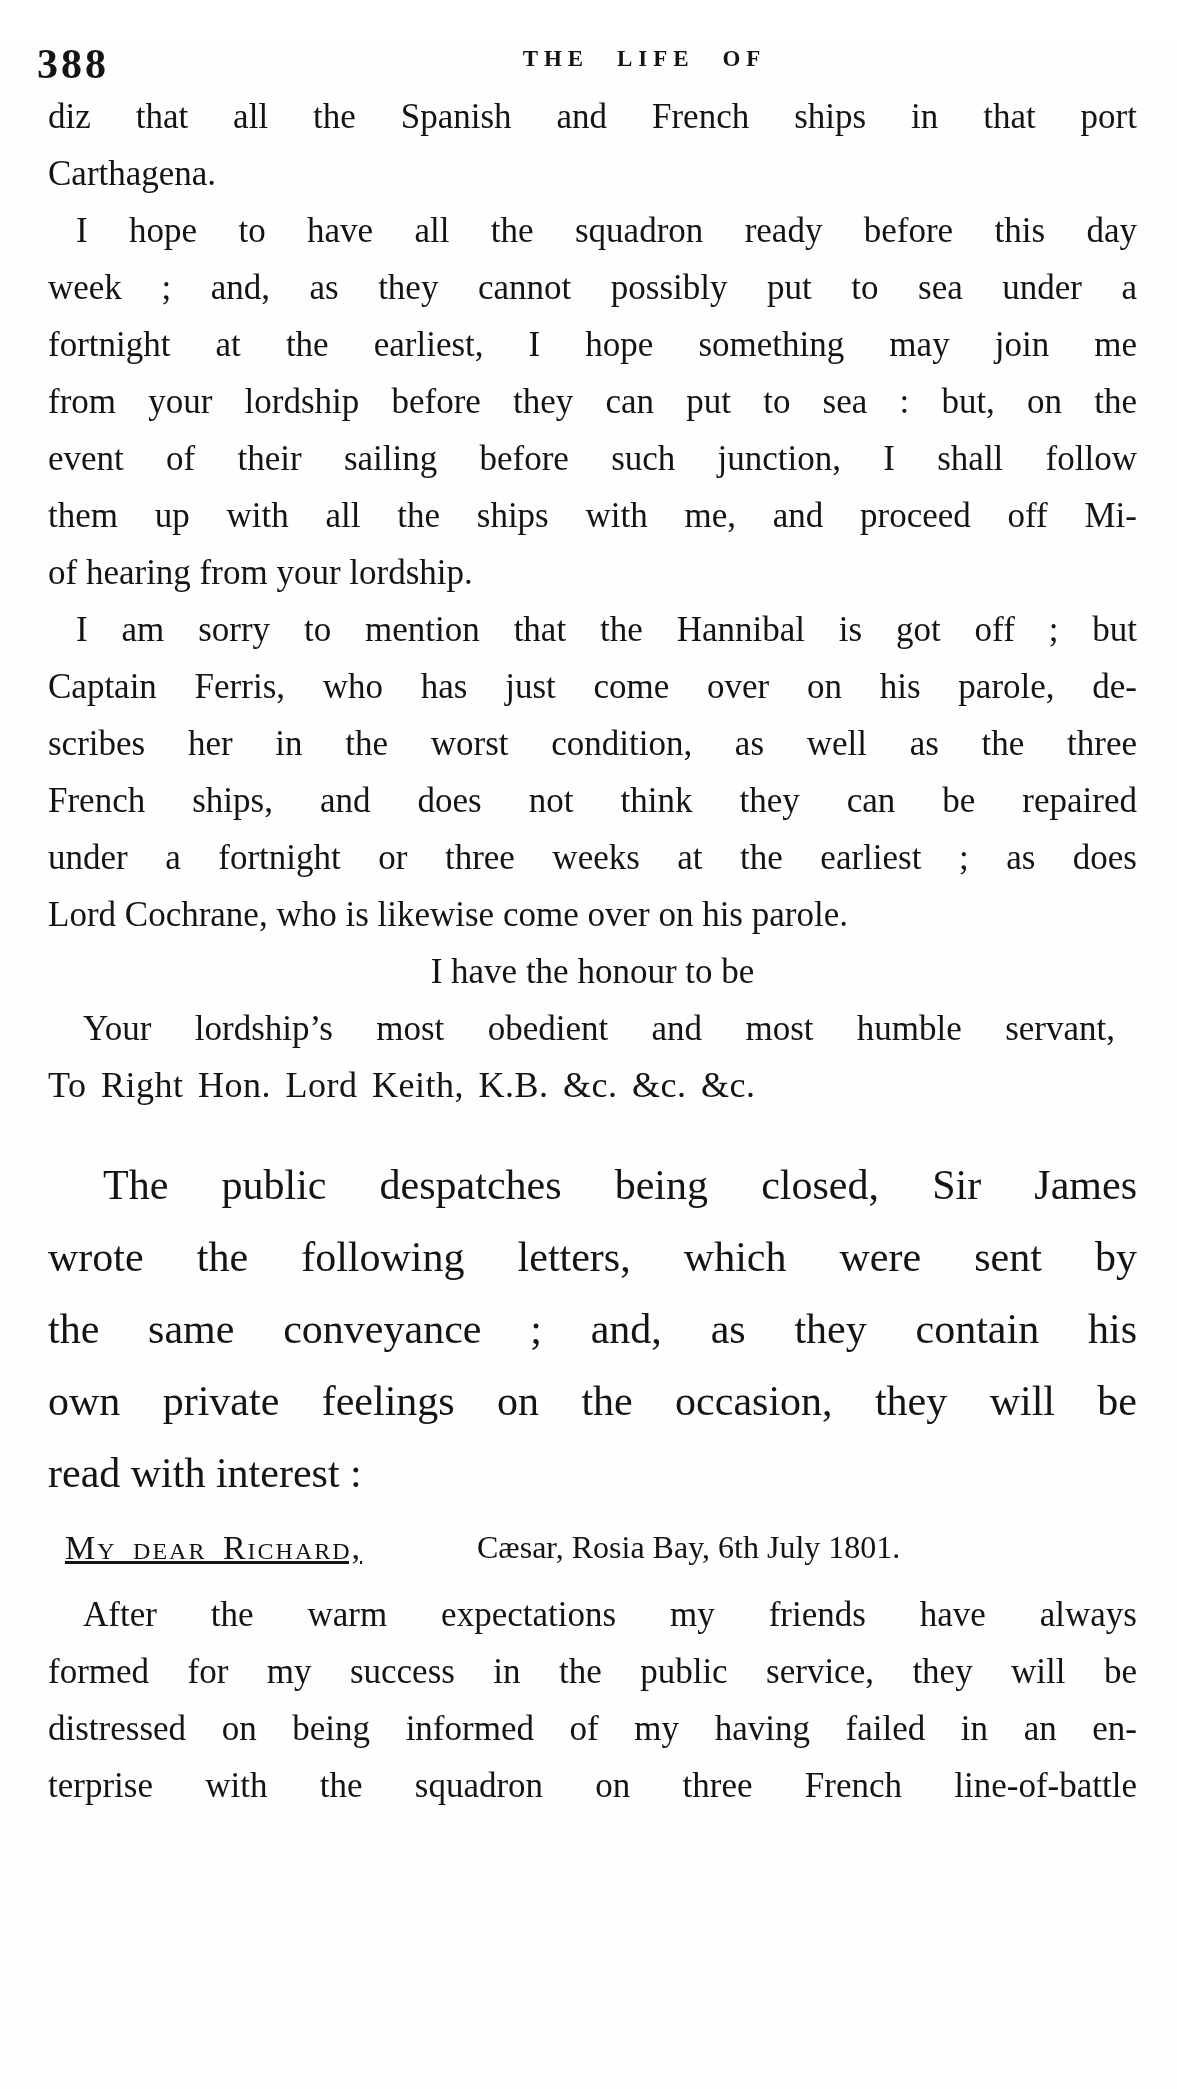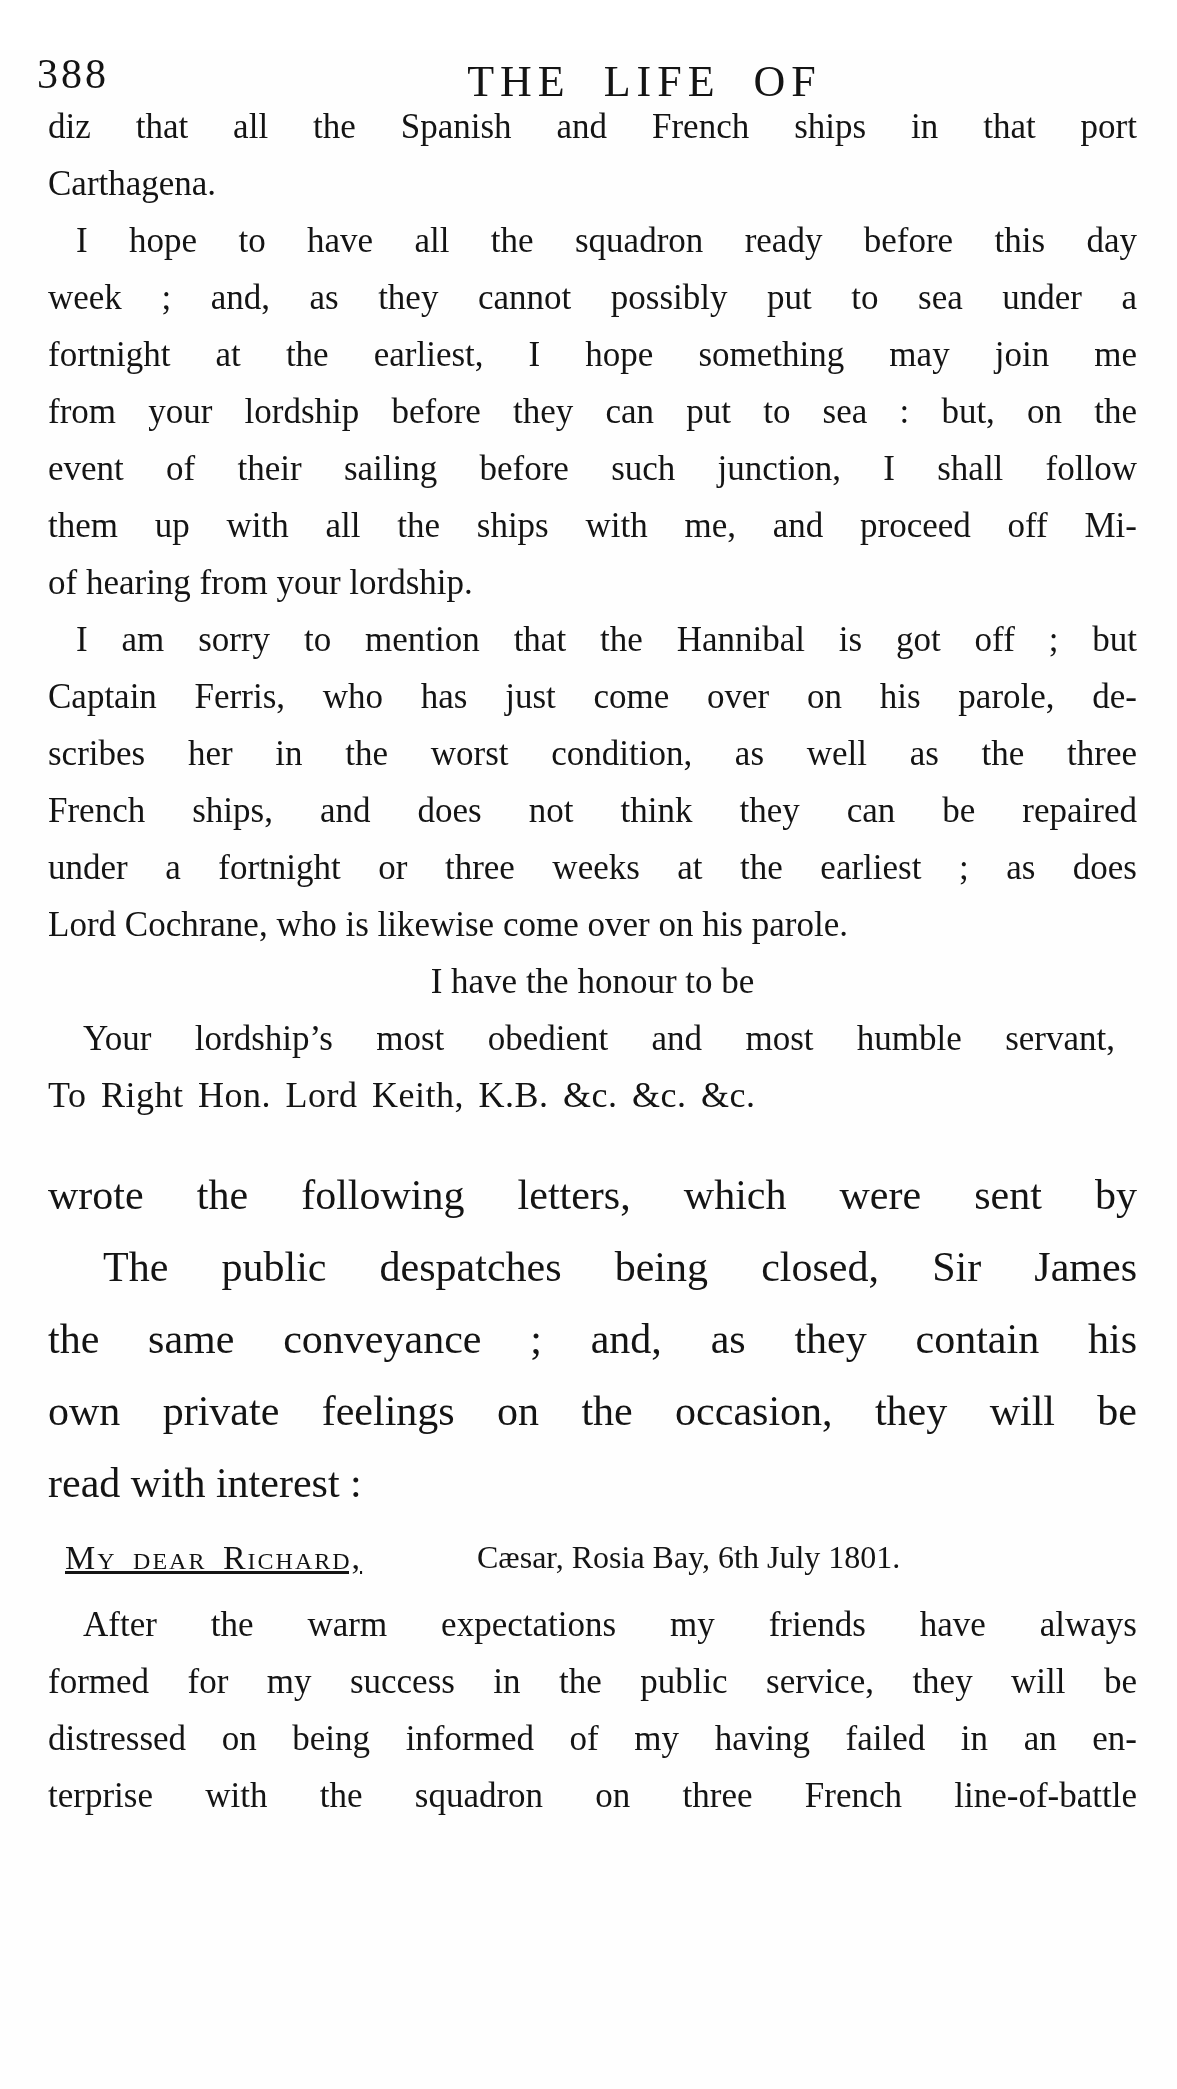--- a/index.html
+++ b/index.html
@@ -13,31 +13,32 @@
   .page {
     position: relative;
     box-sizing: border-box;
     width: 1177px; height: 2089px;
     padding: 0 40px;
     background: #fefefe;
   }
   
   .hdr {
     position: relative;
-    margin-top: 50px;
+    margin-top: 40px;
     height: 48px;
+    font-weight: bold;
   }
   .pagenum {
     position: absolute; left: -3px; top: 0;
     font-size: 42px; letter-spacing: 3px;
   }
   .runtitle {
     text-align: center;
     padding-left: 112px;
-    font-size: 44px;
+    font-size: 23px;
     letter-spacing: 6px;
     word-spacing: 16px;
     padding-top: 6px;
   }
   
   .letter { font-size: 35px; line-height: 57px; }
   .ln { white-space: nowrap; margin-left: 8px; }
   .j  { white-space: normal; text-align: justify; text-align-last: justify; }
   .ind { padding-left: 28px; }
   .c  { text-align: center; white-space: normal; text-align-last: center; }
@@ -110,22 +111,22 @@
     <div class="ln j">French ships, and does not think they can be repaired</div>
     <div class="ln j">under a fortnight or three weeks at the earliest ; as does</div>
     <div class="ln">Lord Cochrane, who is likewise come over on his parole.</div>
 
     <div class="ln c">I have the honour to be</div>
     <div class="ln servant">Your lordship’s most obedient and most humble servant,</div>
     <div class="ln addr">To Right Hon. Lord Keith, K.B. &amp;c. &amp;c. &amp;c.</div>
   </section>
 
   <section class="narr">
+    <div class="ln j ind">The public despatches being closed, Sir James</div>
     <div class="ln j">wrote the following letters, which were sent by</div>
-    <div class="ln j ind">The public despatches being closed, Sir James</div>
     <div class="ln j">the same conveyance ; and, as they contain his</div>
     <div class="ln j">own private feelings on the occasion, they will be</div>
     <div class="ln">read with interest :</div>
   </section>
 
   <div class="l2head">
     <span class="salut">My dear Richard,</span>
     <span class="dateline">Cæsar, Rosia Bay, 6th July 1801.</span>
   </div>
 

